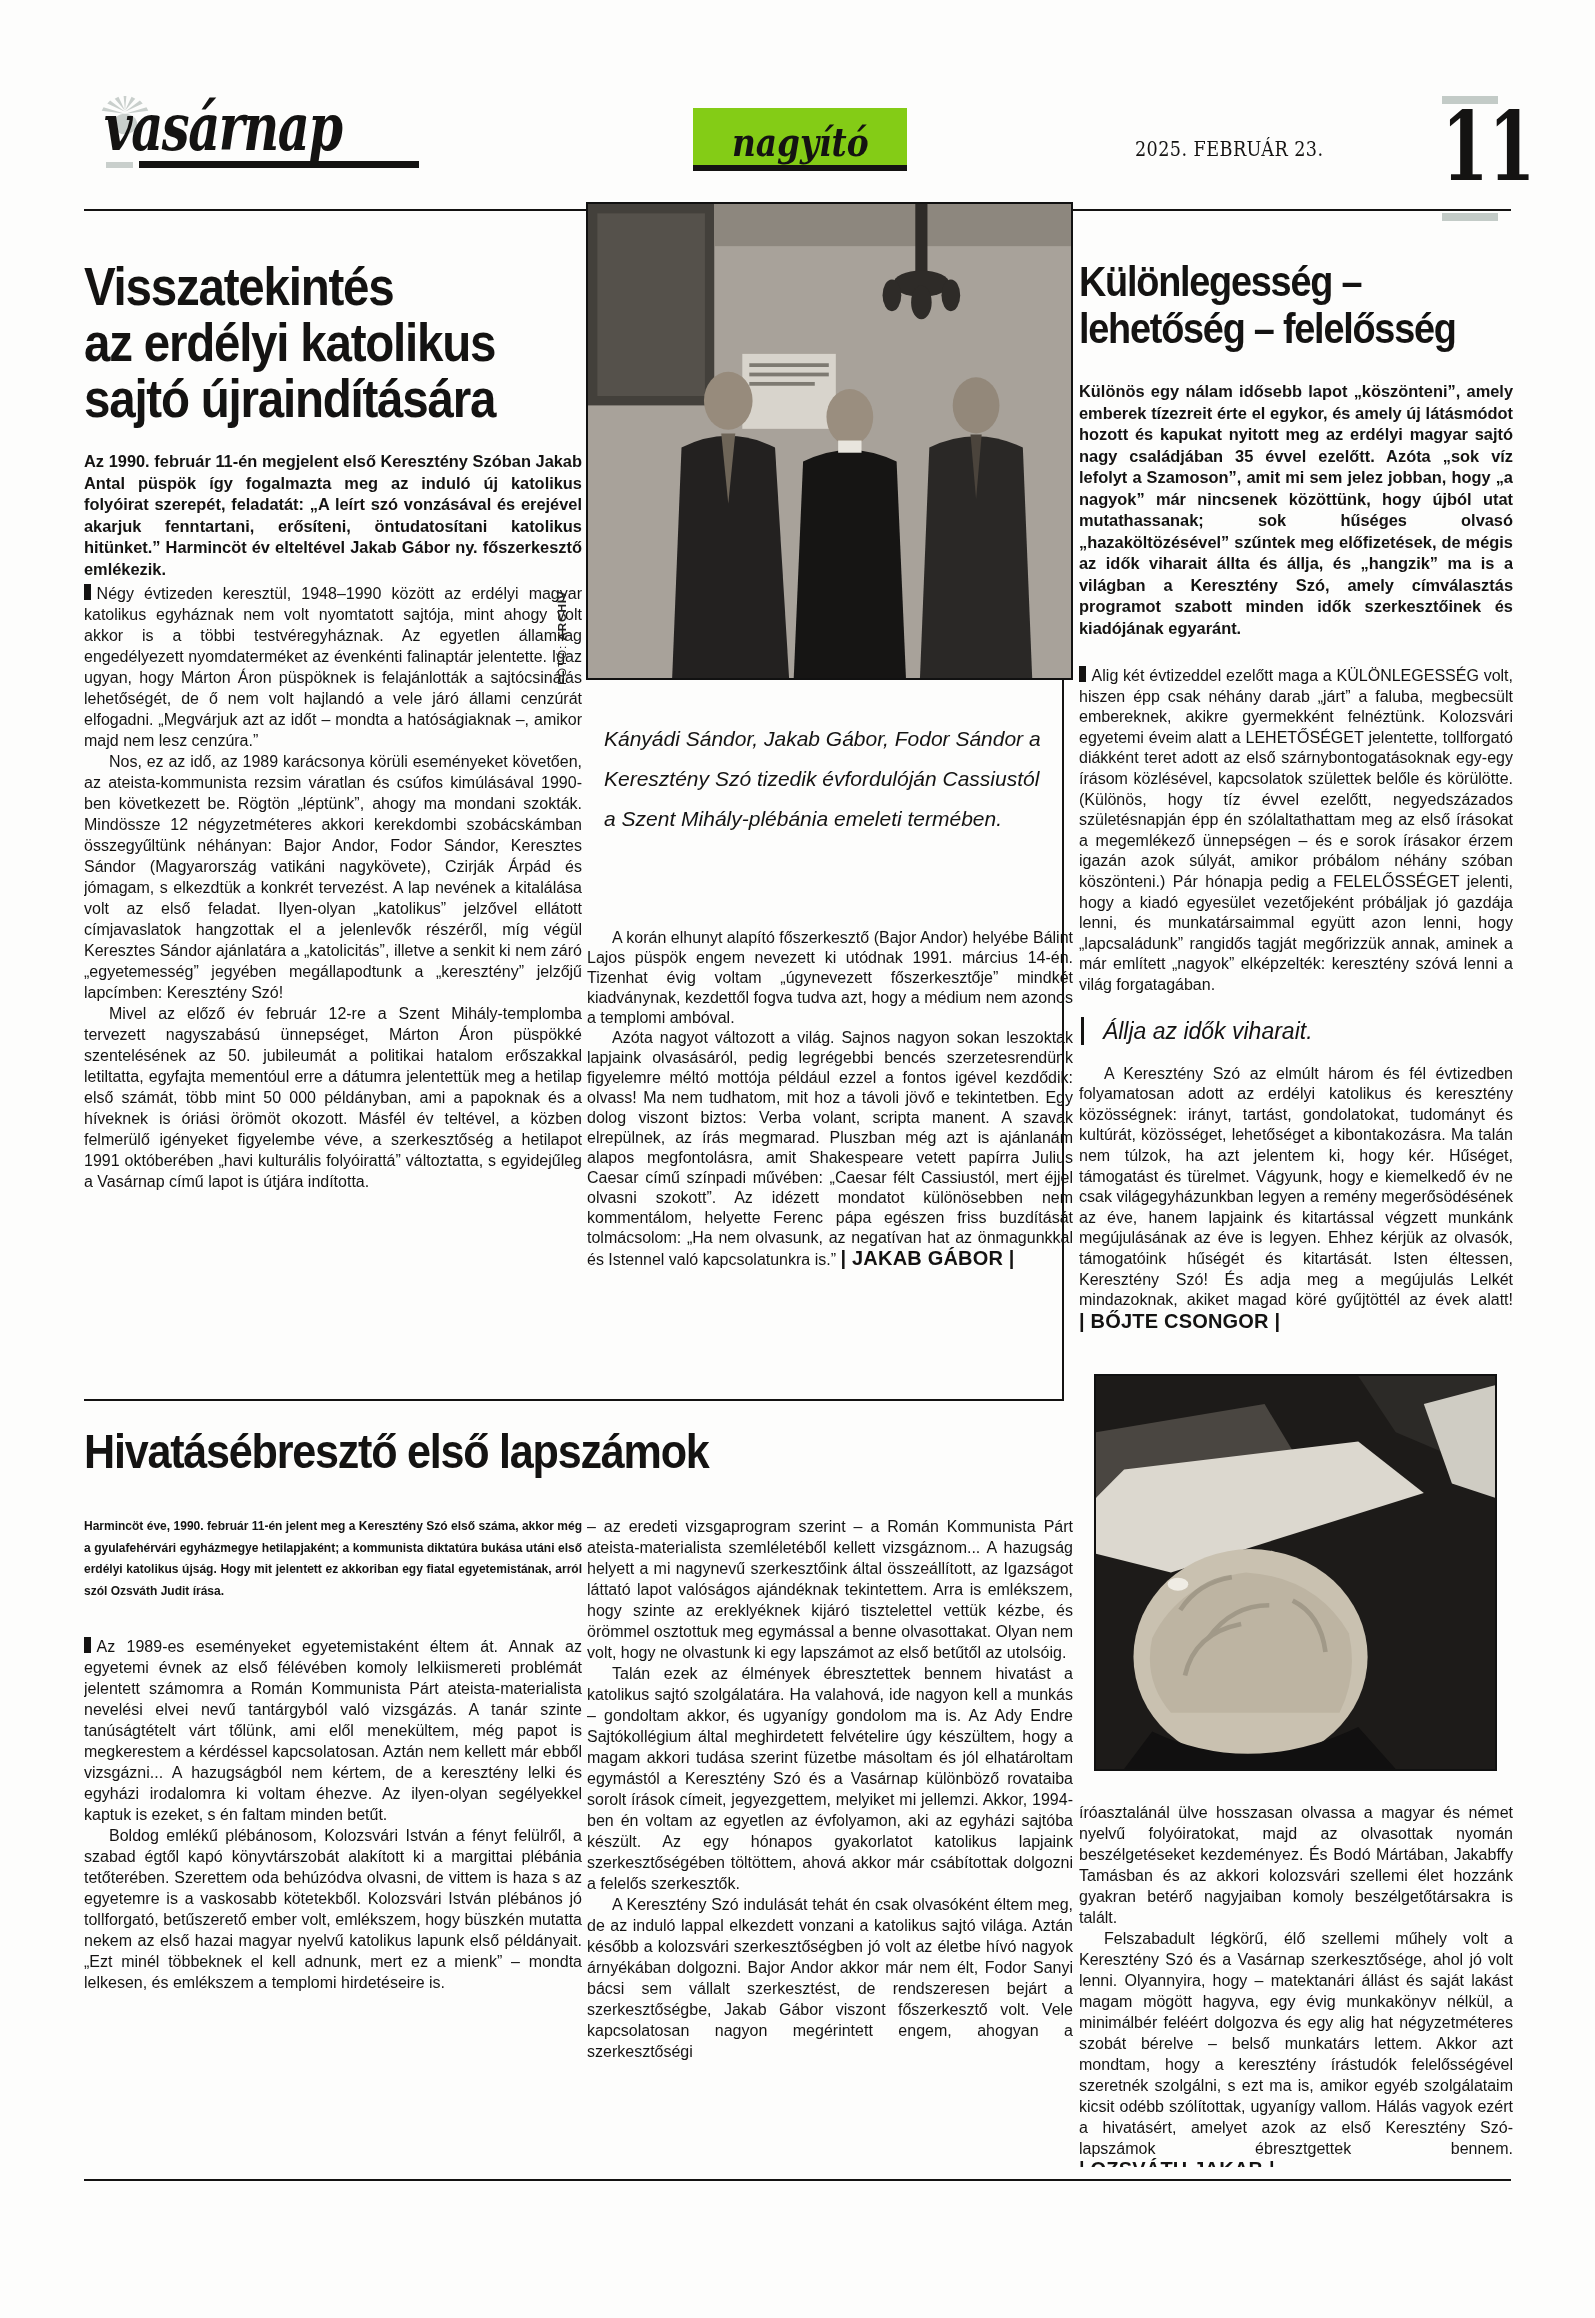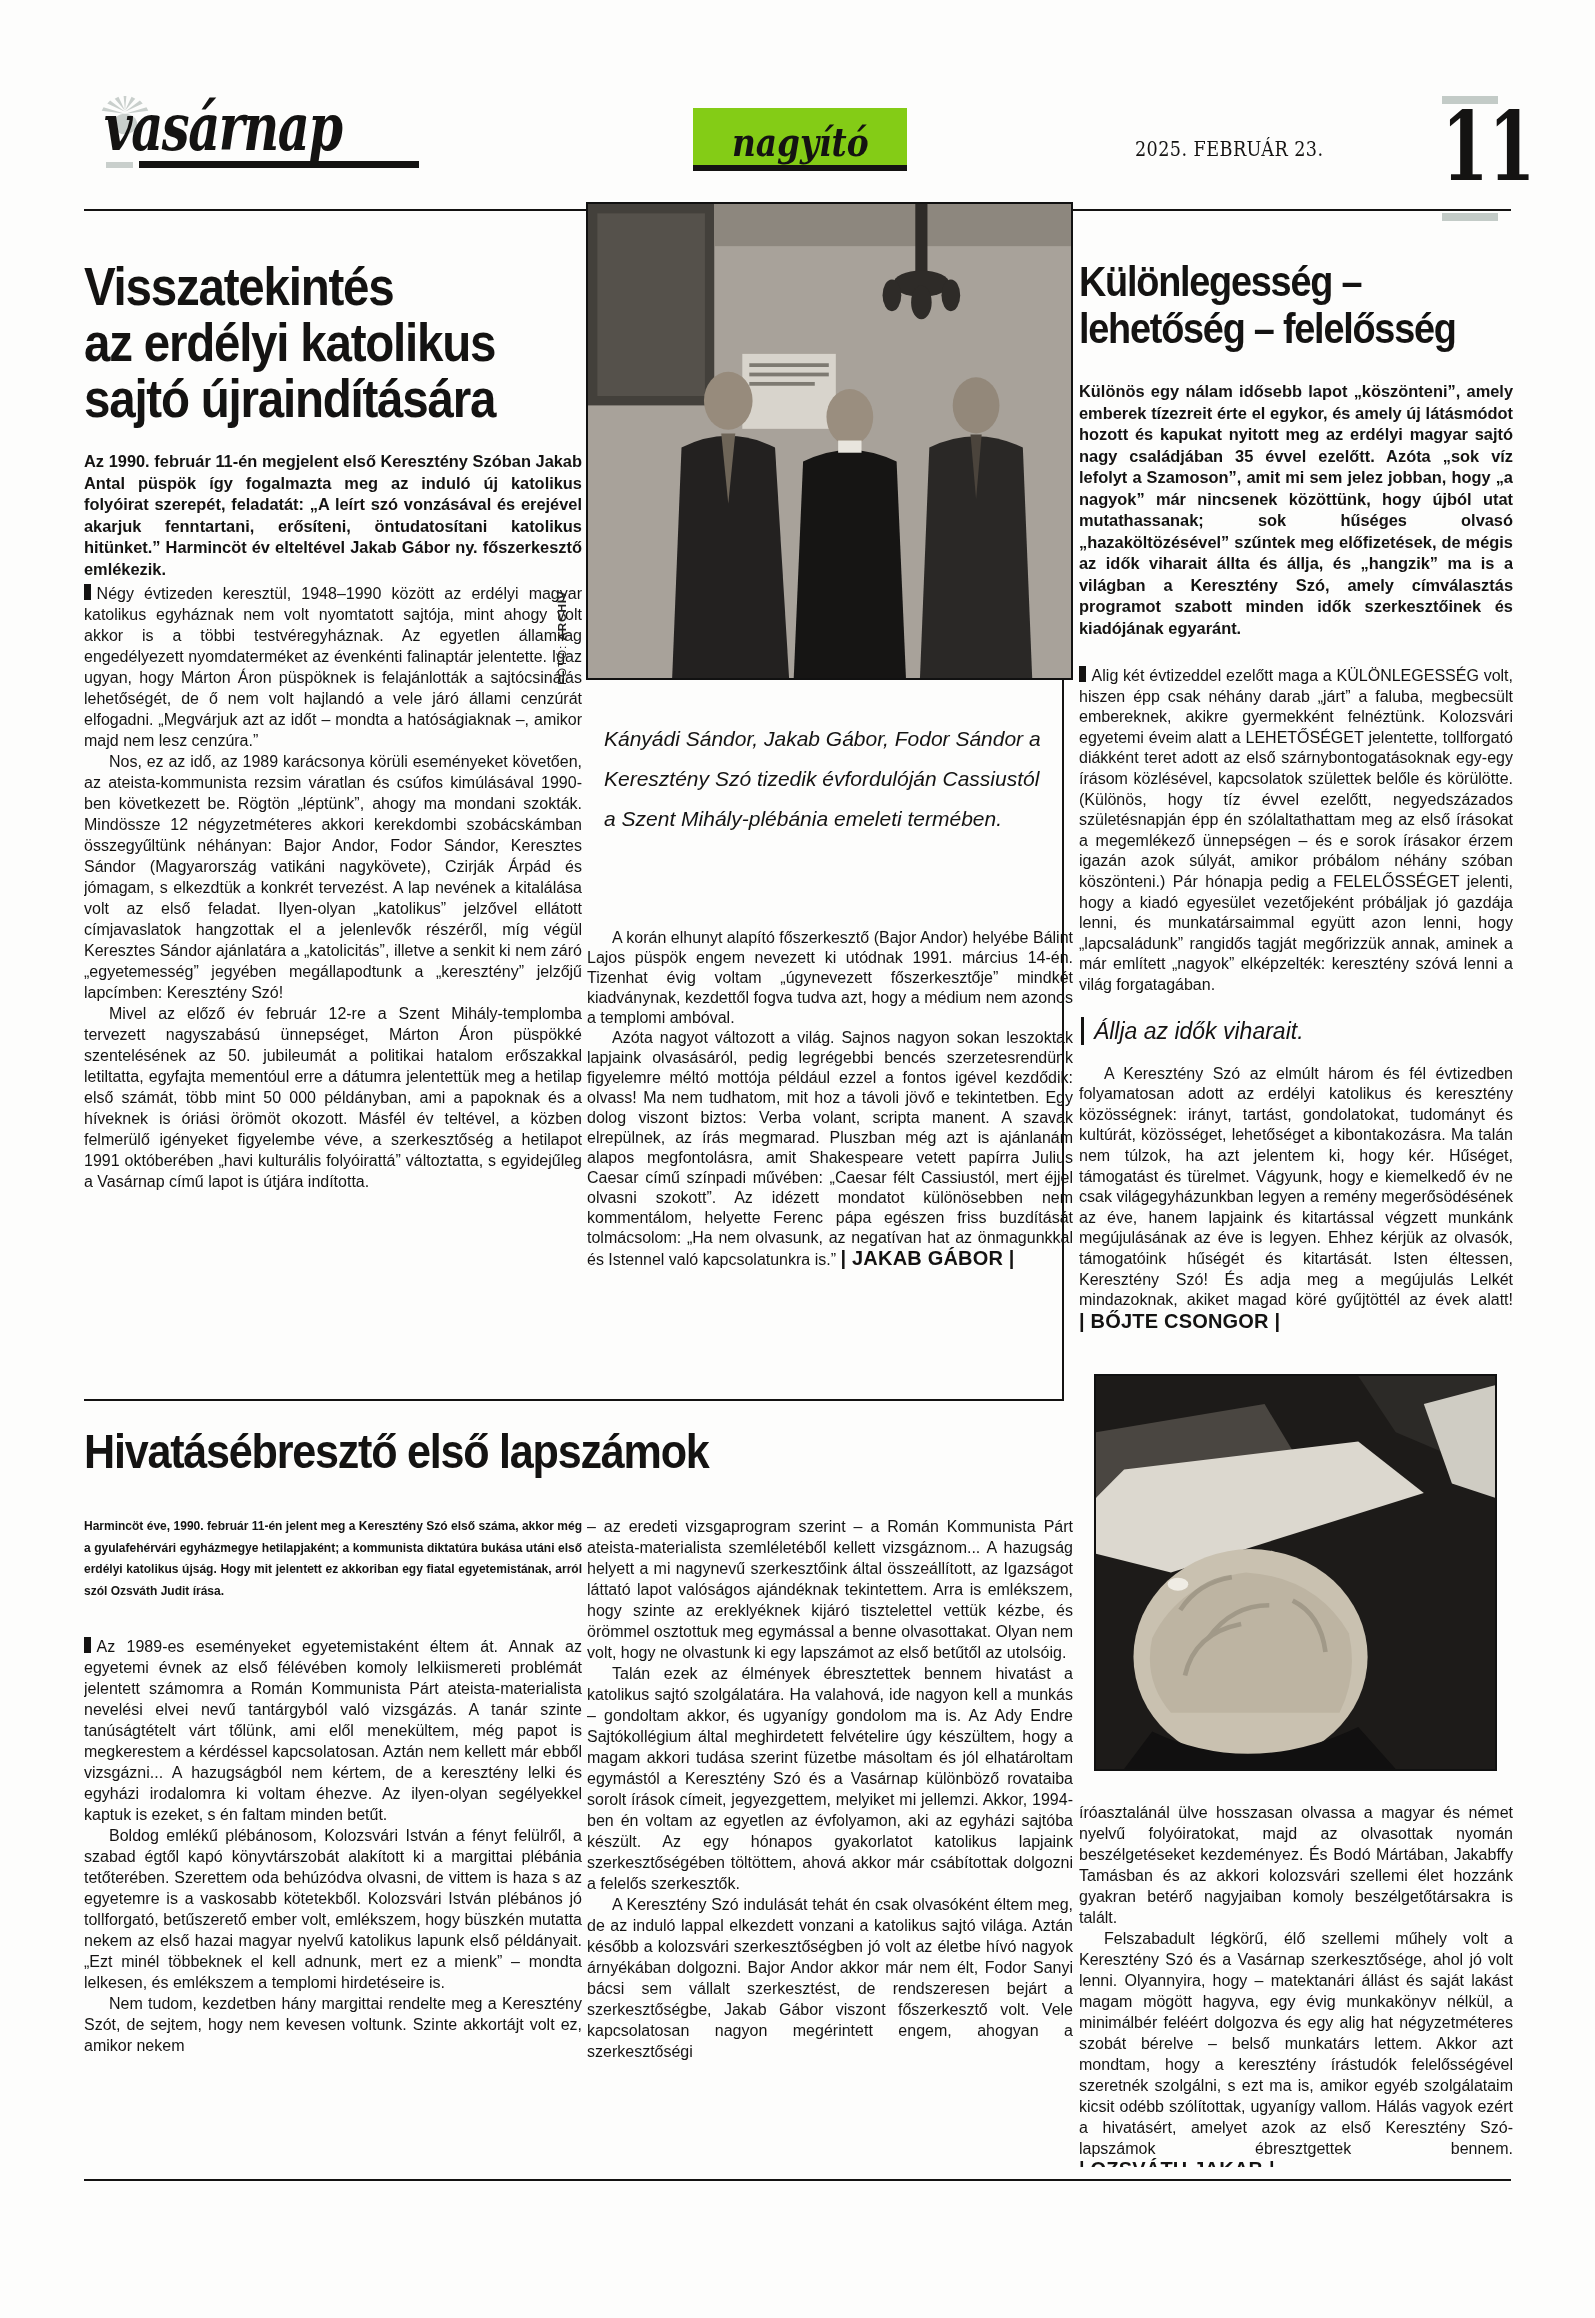--- a/index.html
+++ b/index.html
@@ -21,21 +21,21 @@
   .logo-text{font-style:italic;font-weight:bold;font-size:65px;letter-spacing:-1.9px;
              transform:scaleX(0.76);transform-origin:0 0;white-space:nowrap;}
   .nagyito-box{background:#84cc16;border-bottom:6.5px solid #141312;display:flex;align-items:flex-end;justify-content:center;}
   .nagyito-text{font-style:italic;font-weight:bold;font-size:40px;transform:scaleX(0.82);}
   .date-text{font-size:21px;letter-spacing:0.5px;transform:scaleX(0.84);transform-origin:100% 0;white-space:nowrap;}
   .pagenum{font-weight:bold;font-size:96px;line-height:96px;transform:scaleX(0.70);transform-origin:50% 0;}
   .graybar{background:#c3cbc7;width:56px;height:8.4px;}
   .rule-h{background:#141312;}
   .rule-v{background:#141312;}
   .caption{font-style:italic;font-size:21px;line-height:40px;}
-  .subhead{border-left:3.3px solid #141312;padding-left:10px;font-style:italic;font-size:23px;line-height:28px;}
+  .subhead{border-left:3.3px solid #141312;padding-left:19px;font-style:italic;font-size:23px;line-height:28px;}
   .photo-frame{border:2.3px solid #111;box-sizing:border-box;background:#888;}
   .vcredit{writing-mode:vertical-rl;transform:rotate(180deg);font-size:11.7px;letter-spacing:0.9px;color:#222;}
   .vcredit b{letter-spacing:0.9px;}
   svg{display:block;}
 </style>
 </head>
 <body>
 
 <div class="abs" style="left:84px;top:77px;width:1427px;height:136px;">
 
@@ -145,21 +145,20 @@
   </div>
 </div>
 
 <div class="abs headline h-bottom" style="left:84px;top:1426px;">Hivatásébresztő első lapszámok</div>
 
 <div class="abs" style="left:84px;top:1516px;width:498px;height:650px;overflow:hidden;">
   <div class="lead just" style="font-size:12px;line-height:21.5px;margin-bottom:34px;">Harmincöt éve, 1990. február 11-én jelent meg a Keresztény Szó első száma, akkor még a gyulafehérvári egyházmegye hetilapjaként; a kommunista diktatúra bukása utáni első erdélyi katolikus újság. Hogy mit jelentett ez akkoriban egy fiatal egyetemistának, arról szól Ozsváth Judit írása.</div>
   <div class="body-text just">
     <p><span class="marker"></span><span>Az 1989-es eseményeket egyetemistaként éltem át. Annak az egyetemi évnek az első félévében komoly lelkiismereti problémát jelentett számomra a Román Kommunista Párt ateista-materialista nevelési elvei nevű tantárgyból való vizsgázás. A tanár szinte tanúságtételt várt tőlünk, ami elől menekültem, még papot is megkerestem a kérdéssel kapcsolatosan. Aztán nem kellett már ebből vizsgázni... A hazugságból nem kértem, de a keresztény lelki és egyházi irodalomra ki voltam éhezve. Az ilyen-olyan segélyekkel kaptuk is ezeket, s én faltam minden betűt.</span></p>
     <p class="ind">Boldog emlékű plébánosom, Kolozsvári István a fényt felülről, a szabad égtől kapó könyvtárszobát alakított ki a margittai plébánia tetőterében. Szerettem oda behúzódva olvasni, de vittem is haza s az egyetemre is a vaskosabb kötetekből. Kolozsvári István plébános jó tollforgató, betűszerető ember volt, emlékszem, hogy büszkén mutatta nekem az első hazai magyar nyelvű katolikus lapunk első példányait. „Ezt minél többeknek el kell adnunk, mert ez a mienk” – mondta lelkesen, és emlékszem a templomi hirdetéseire is.</p>
-    <p class="ind">Nem tudom, kezdetben hány margittai rendelte meg a Keresztény Szót, de sejtem, hogy nem kevesen voltunk. Szinte akkortájt volt ez, amikor nekem</p>
   </div>
 </div>
 
 <div class="abs body-text just" style="left:587px;top:1516px;width:486px;height:650px;overflow:hidden;">
   <p>– az eredeti vizsgaprogram szerint – a Román Kommunista Párt ateista-materialista szemléletéből kellett vizsgáznom... A hazugság helyett a mi nagynevű szerkesztőink által összeállított, az Igazságot láttató lapot valóságos ajándéknak tekintettem. Arra is emlékszem, hogy szinte az ereklyéknek kijáró tisztelettel vettük kézbe, és örömmel osztottuk meg egymással a benne olvasottakat. Olyan nem volt, hogy ne olvastunk ki egy lapszámot az első betűtől az utolsóig.</p>
   <p class="ind">Talán ezek az élmények ébresztettek bennem hivatást a katolikus sajtó szolgálatára. Ha valahová, ide nagyon kell a munkás – gondoltam akkor, és ugyanígy gondolom ma is. Az Ady Endre Sajtókollégium által meghirdetett felvételire úgy készültem, hogy a magam akkori tudása szerint füzetbe másoltam és jól elhatároltam egymástól a Keresztény Szó és a Vasárnap különböző rovataiba sorolt írások címeit, jegyezgettem, melyiket mi jellemzi. Akkor, 1994-ben én voltam az egyetlen az évfolyamon, aki az egyházi sajtóba készült. Az egy hónapos gyakorlatot katolikus lapjaink szerkesztőségében töltöttem, ahová akkor már csábítottak dolgozni a felelős szerkesztők.</p>
   <p class="ind">A Keresztény Szó indulását tehát én csak olvasóként éltem meg, de az induló lappal elkezdett vonzani a katolikus sajtó világa. Aztán később a kolozsvári szerkesztőségben jó volt az életbe hívó nagyok árnyékában dolgozni. Bajor Andor akkor már nem élt, Fodor Sanyi bácsi sem vállalt szerkesztést, de rendszeresen bejárt a szerkesztőségbe, Jakab Gábor viszont főszerkesztő volt. Vele kapcsolatosan nagyon megérintett engem, ahogyan a szerkesztőségi</p>
 </div>
 
 <div class="abs photo-frame" style="left:1094px;top:1374px;width:403px;height:397px;">

